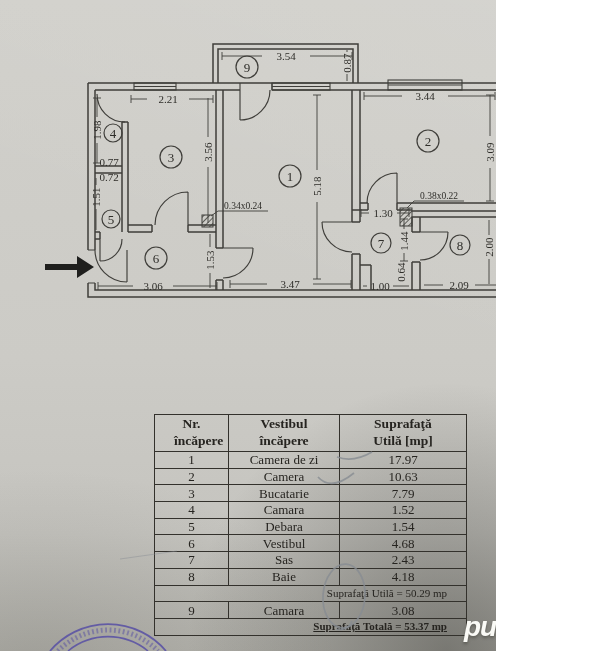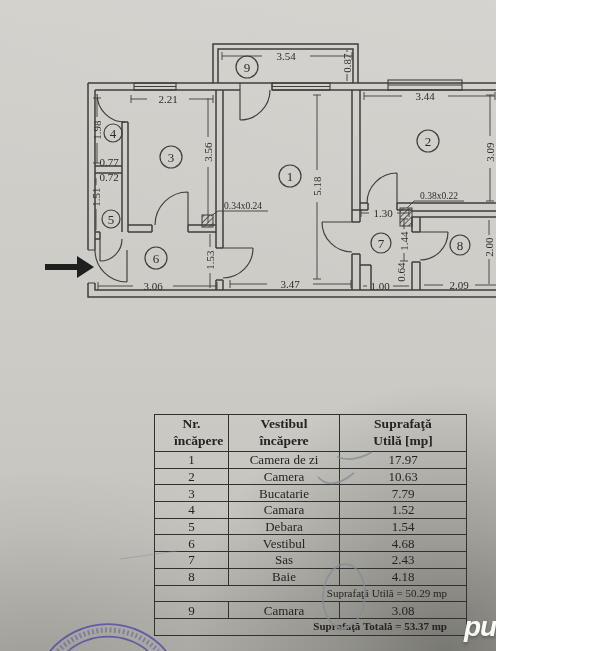--- a/index.html
+++ b/index.html
@@ -33,21 +33,21 @@
     position:absolute;left:154px;top:414px;width:312px;
     border-collapse:collapse;table-layout:fixed;
     font-family:"Liberation Serif",serif;color:#262420;
   }
   .area-table th,.area-table td{
     border:1.6px solid #33312c;padding:0 19px;text-align:center;overflow:hidden;
   }
   .area-table th{height:36px;font-size:13.5px;font-weight:bold;line-height:1.25;}
   .area-table td{height:15.7px;font-size:13px;line-height:1;}
   .area-table td.merged{font-size:11px;text-align:right;}
-  .area-table td.total{font-weight:bold;}
+  .area-table td.total{font-weight:bold;text-decoration:underline;}
   .watermark{
     position:absolute;left:464px;top:611px;width:149px;
     font:italic 700 28px "Liberation Sans",sans-serif;letter-spacing:-1px;
     color:var(--wm);text-shadow:0 2px 3px rgba(50,50,45,.45);
   }
 </style>
 </head>
 <body>
 
 <div class="photo">

